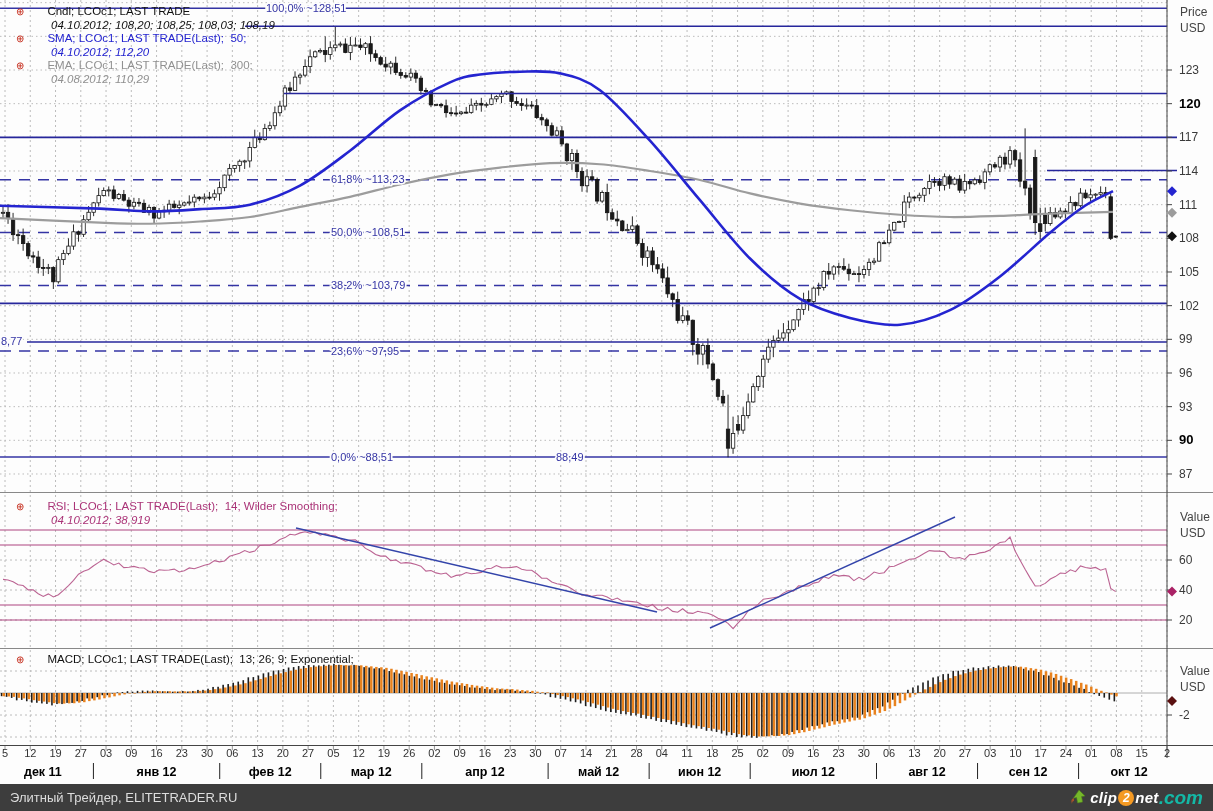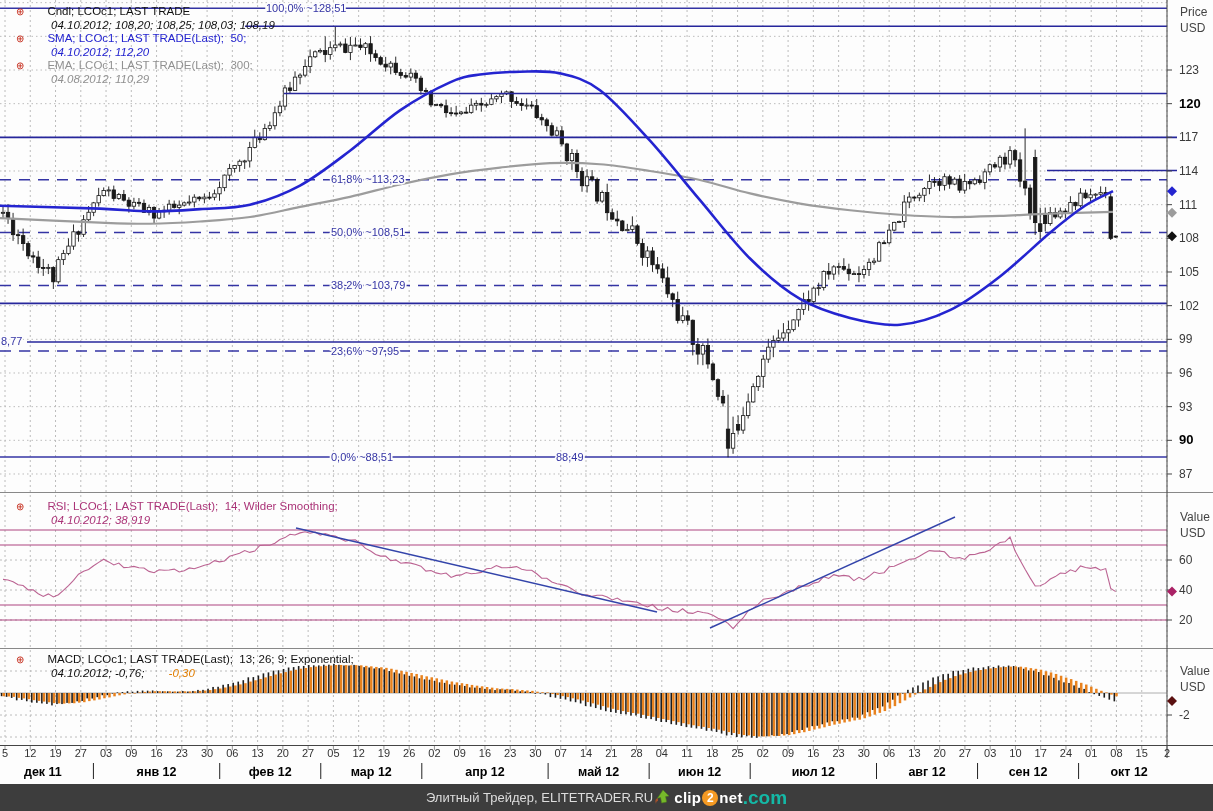--- a/index.html
+++ b/index.html
@@ -5,24 +5,24 @@
   html,body{margin:0;padding:0;background:#fff;}
   #app{position:relative;width:1213px;height:811px;background:#fdfdfd;overflow:hidden;
        font-family:"Liberation Sans",sans-serif;}
   #chart-svg{position:absolute;left:0;top:0;}
   .legend{position:absolute;line-height:13.5px;z-index:5;}
   .lrow{display:flex;align-items:center;height:13.5px;}
   .lic{font-size:10px;margin-right:2px;line-height:10px;}
   .lt{white-space:pre;font-size:11.5px;margin-left:21px;}
   .indent{padding-left:14px;font-style:italic;}
   .footer{position:absolute;left:0;top:784px;width:1213px;height:27px;background:#3d3d3d;
-          display:flex;align-items:center;justify-content:center;box-sizing:border-box;
+          display:flex;align-items:center;justify-content:space-between;box-sizing:border-box;
           padding:0 10px;z-index:6;}
   .credit{font-size:13px;color:#ddd;}
-  .logo{display:flex;align-items:center;cursor:pointer;}
+  .logo{display:flex;align-items:center;cursor:pointer;font-style:italic;}
   .logo .lw{color:#fff;font-weight:bold;font-size:15px;letter-spacing:0.3px;}
   .logo .l2{display:inline-flex;align-items:center;justify-content:center;width:16px;height:16px;
             border-radius:50%;color:#fff;font-weight:bold;font-size:12px;margin:0 1px;}
   .logo .lg{color:#14b8a6;font-weight:bold;font-size:19px;}
   .logo svg{margin-right:4px;}
 </style>
 </head>
 <body>
 
 <div id="app">
@@ -1239,24 +1239,20 @@
     <div class="lrow indent">
         <span class="lt" style="color:#aa3377">04.10.2012; 38,919</span>
       </div>
   </div>
 
   <div class="legend" style="left:16px;top:653px;">
     <div class="lrow">
         <span class="lic" style="color:#c22211">⊕</span>
         <span class="lt" style="color:#111">MACD; LCOc1; LAST TRADE(Last);  13; 26; 9; Exponential;</span>
       </div>
-    <div class="lrow indent">
-        <span class="lt" style="color:#111">04.10.2012; -0,76; </span>
-        <span class="lt" style="color:#e07d00">-0,30</span>
-      </div>
   </div>
 
   <div class="footer">
     <span class="credit">Элитный Трейдер, ELITETRADER.RU</span>
     <span class="logo">
       <svg width="17" height="17" viewBox="0 0 17 17">
         <path d="M3,15 Q1,10 5,9 L5,12 Q3,12 3,15 Z" fill="#a5502a"></path>
         <path d="M10,1 L16,7 L12.6,7.6 L13.6,13 L8.6,14 L7.6,8.6 L4.4,9.2 Z" fill="#76b82a" stroke="#4e7d1c" stroke-width="0.6"></path>
       </svg>
       <span class="lw">clip</span>

